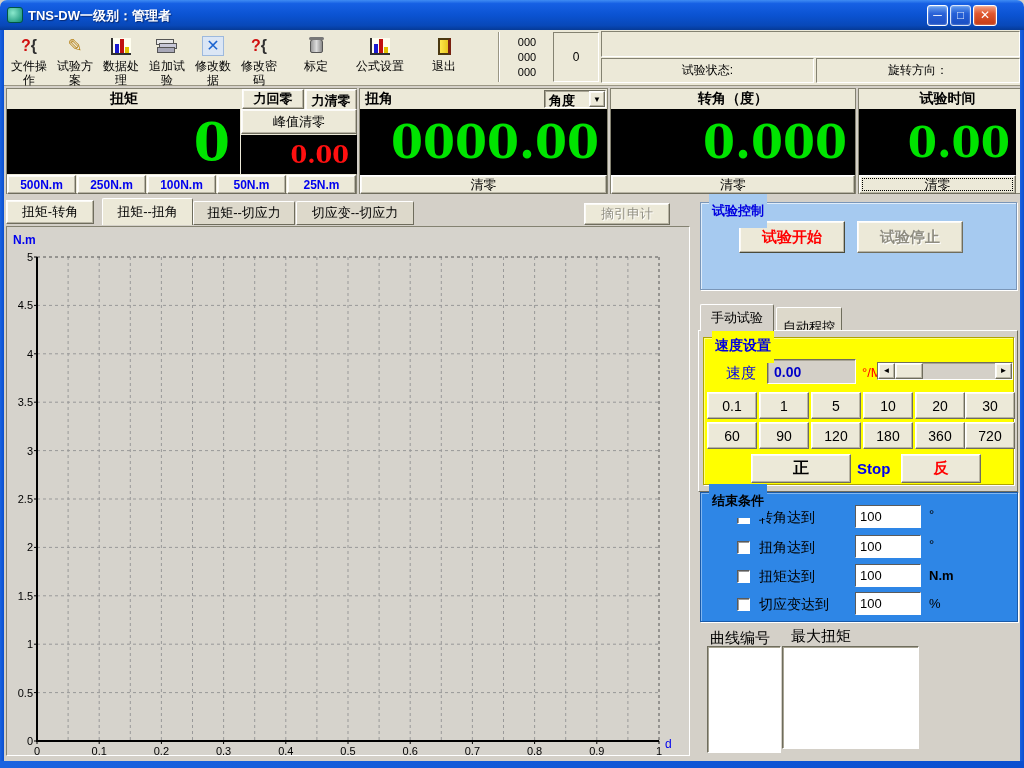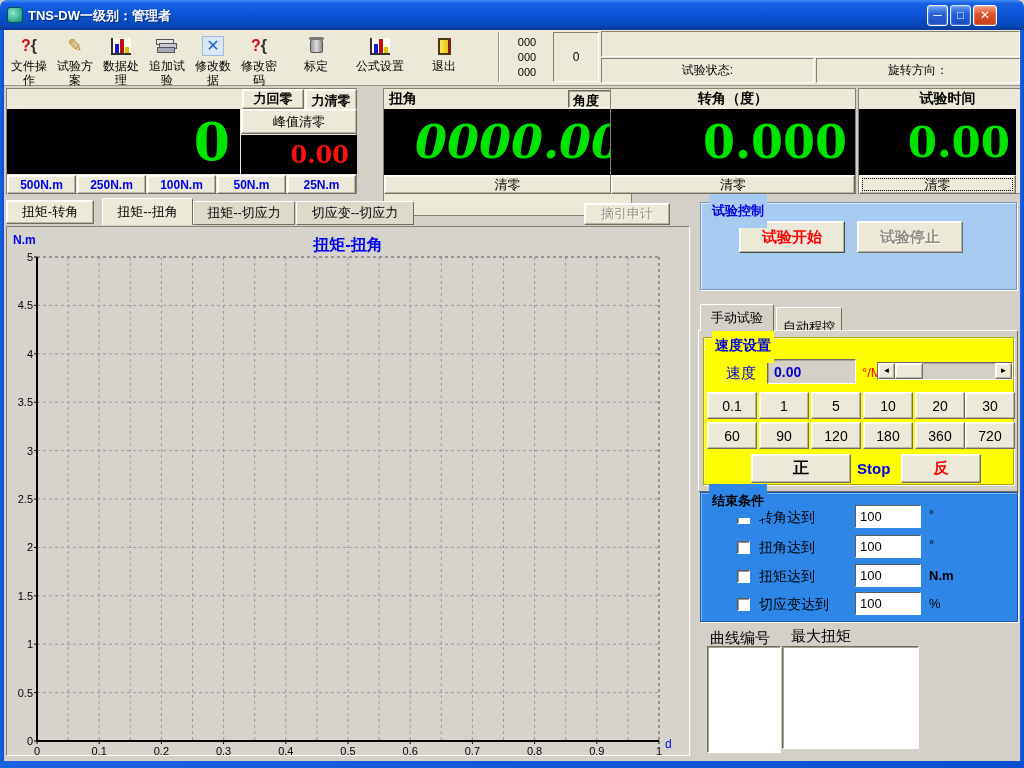--- a/index.html
+++ b/index.html
@@ -177,39 +177,40 @@
     <div class="abs tb-box" style="left:597px;top:1px;width:419px;height:26px;"></div>
     <div class="abs tb-box" style="left:597px;top:28px;width:213px;height:25px;">
       <span>试验状态:</span>
     </div>
     <div class="abs tb-box" style="left:812px;top:28px;width:204px;height:25px;">
       <span>旋转方向：</span>
     </div>
   </div>
 
   <div class="abs panel" style="left:6px;top:88px;width:351px;height:106px;">
+    <div class="phead" style="width:234px;justify-content:center;">扭矩</div>
     <div class="abs raised btn" style="left:235px;top:0;width:62px;height:20px;font-weight:bold;">力回零</div>
     <div class="abs raised btn" style="left:298px;top:0;width:52px;height:24px;font-weight:bold;">力清零</div>
     <div class="black digits" style="left:0;top:20px;width:233px;height:65px;font-size:52px;padding-right:10px;">0</div>
     <div class="abs raised btn" style="left:234px;top:20px;width:116px;height:25px;">峰值清零</div>
     <div class="black digits" style="left:234px;top:46px;width:116px;height:39px;font-size:24px;color:#FF1010;padding-right:8px;">0.00</div>
     <div class="abs raised btn rangebtn" style="left:0;">500N.m</div>
     <div class="abs raised btn rangebtn" style="left:70px;">250N.m</div>
     <div class="abs raised btn rangebtn" style="left:140px;">100N.m</div>
     <div class="abs raised btn rangebtn" style="left:210px;">50N.m</div>
     <div class="abs raised btn rangebtn" style="left:280px;">25N.m</div>
   </div>
 
-  <div class="abs panel" style="left:359px;top:88px;width:249px;height:128px;margin-left:24px;">
+  <div class="abs panel" style="left:359px;top:88px;width:249px;height:106px;">
     <div class="phead" style="left:5px;">扭角</div>
     <div class="abs sunkeng" style="left:184px;top:1px;width:62px;height:18px;">
       <span style="position:absolute;left:4px;top:1px;font-size:13px;font-weight:bold;">角度</span>
       <span class="abs raised btn" style="right:0;top:0;width:16px;height:16px;font-size:8px;">▼</span>
     </div>
-    <div class="black digits" style="left:0;top:20px;width:247px;height:66px;font-size:46px;padding-right:8px;font-style:italic;">0000.00</div>
+    <div class="black digits" style="left:0;top:20px;width:247px;height:66px;font-size:46px;padding-right:8px;">0000.00</div>
     <div class="abs raised btn" style="left:0;top:86px;width:247px;height:19px;">清零</div>
   </div>
 
   <div class="abs panel" style="left:610px;top:88px;width:246px;height:106px;">
     <div class="phead" style="width:100%;justify-content:center;">转角（度）</div>
     <div class="black digits" style="left:0;top:20px;width:244px;height:66px;font-size:46px;padding-right:8px;">0.000</div>
     <div class="abs raised btn" style="left:0;top:86px;width:244px;height:19px;">清零</div>
   </div>
 
   <div class="abs panel" style="left:858px;top:88px;width:179px;height:106px;">
@@ -218,21 +219,20 @@
     <div class="abs raised btn focus-dots" style="left:0;top:86px;width:157px;height:19px;">清零</div>
   </div>
 
   <div class="abs raised btn" style="left:6px;top:200px;width:88px;height:24px;">扭矩-转角</div>
   <div class="tab sel" style="left:102px;top:198px;width:91px;height:27px;">扭矩--扭角</div>
   <div class="tab" style="left:193px;top:201px;width:102px;height:24px;">扭矩--切应力</div>
   <div class="tab" style="left:296px;top:201px;width:118px;height:24px;">切应变--切应力</div>
   <div class="abs raised btn disabled" style="left:584px;top:203px;width:86px;height:22px;">摘引申计</div>
 
   <div class="abs" id="chartbox">
-    <div class="abs" id="chart-title">扭矩-扭角</div>
     <div class="abs" id="chart-ylab">N.m</div>
     <div class="abs" id="chart-xlab">d</div>
     <svg id="chart-svg" width="682" height="528" style="position:absolute;left:0;top:0;">
         <line x1="61.1" y1="30" x2="61.1" y2="514" stroke="#999" stroke-width="1" stroke-dasharray="3,3"></line>
         <line x1="92.2" y1="30" x2="92.2" y2="514" stroke="#999" stroke-width="1" stroke-dasharray="3,3"></line>
         <line x1="123.3" y1="30" x2="123.3" y2="514" stroke="#999" stroke-width="1" stroke-dasharray="3,3"></line>
         <line x1="154.4" y1="30" x2="154.4" y2="514" stroke="#999" stroke-width="1" stroke-dasharray="3,3"></line>
         <line x1="185.5" y1="30" x2="185.5" y2="514" stroke="#999" stroke-width="1" stroke-dasharray="3,3"></line>
         <line x1="216.6" y1="30" x2="216.6" y2="514" stroke="#999" stroke-width="1" stroke-dasharray="3,3"></line>
         <line x1="247.7" y1="30" x2="247.7" y2="514" stroke="#999" stroke-width="1" stroke-dasharray="3,3"></line>

